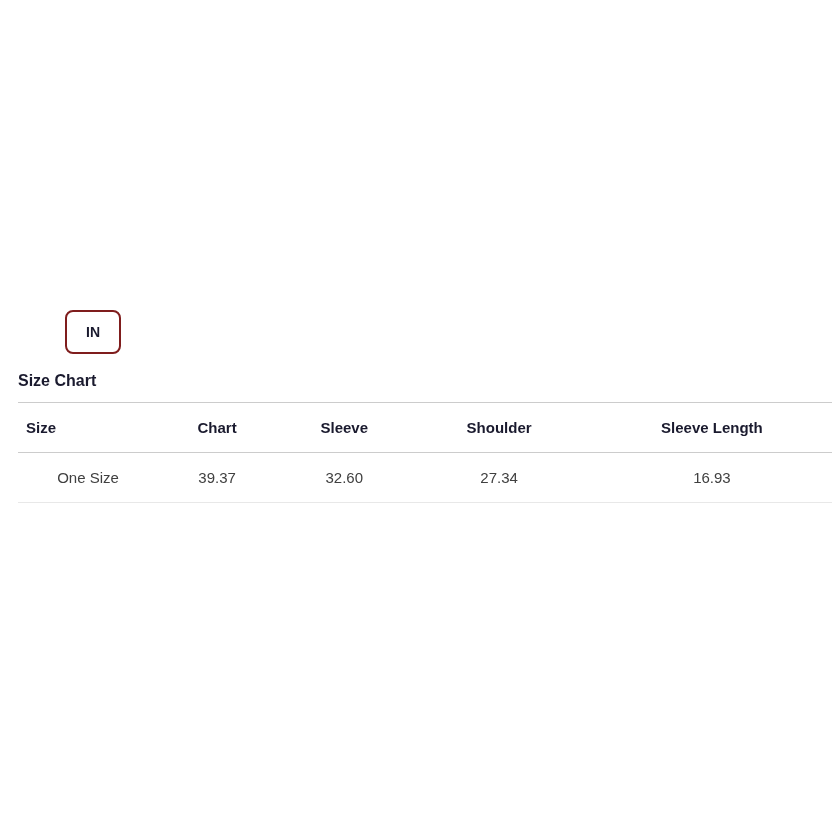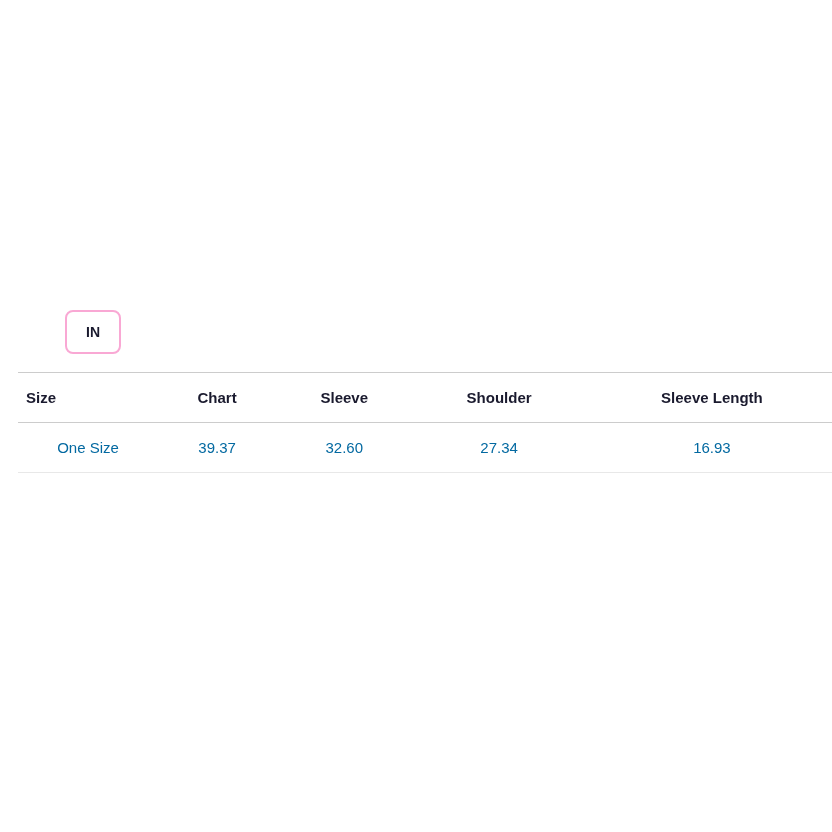--- a/index.html
+++ b/index.html
@@ -26,21 +26,21 @@
     .unit-button-area {
       padding: 310px 0 0 65px;
     }
 
     .unit-button {
       display: inline-flex;
       align-items: center;
       justify-content: center;
       width: 56px;
       height: 44px;
-      border: 2px solid #f9a8d4;
+      border: 2px solid #7f1d1d;
       border-radius: 8px;
       background: #ffffff;
       font-size: 14px;
       font-weight: 600;
       color: #1a1a2e;
       cursor: pointer;
     }
 
     .size-chart-section {
       padding: 18px 0 0 10px;
@@ -78,38 +78,39 @@
       width: 140px;
     }
 
     .size-table tbody tr {
       border-bottom: 1px solid #e8e8e8;
     }
 
     .size-table tbody td {
       padding: 16px 8px;
       font-size: 15px;
-      color: #0369a1;
+      color: #404040;
       text-align: center;
     }
 
     .size-table tbody td:first-child {
       text-align: center;
     }
   </style>
 </head>
 <body>
 
 <div class="page-container">
 
   <div class="unit-button-area">
     <button class="unit-button">IN</button>
   </div>
 
   <div class="size-chart-section">
+    <div class="size-chart-title">Size Chart</div>
 
     <table class="size-table">
       <thead>
         <tr>
           <th>Size</th>
           <th>Chart</th>
           <th>Sleeve</th>
           <th>Shoulder</th>
           <th>Sleeve Length</th>
         </tr>

